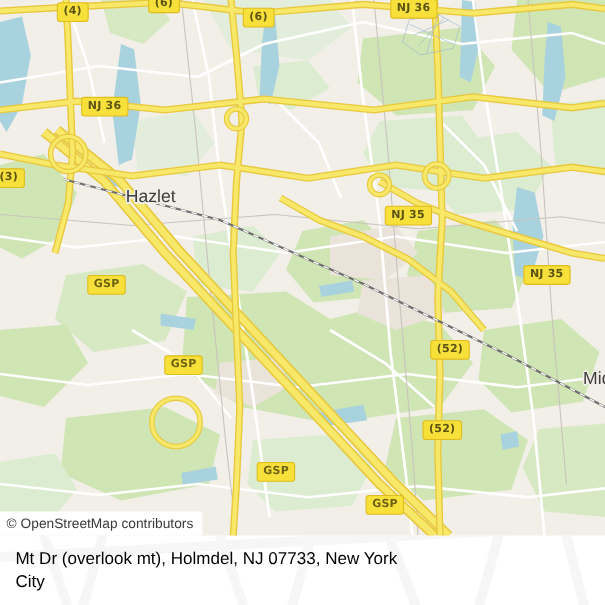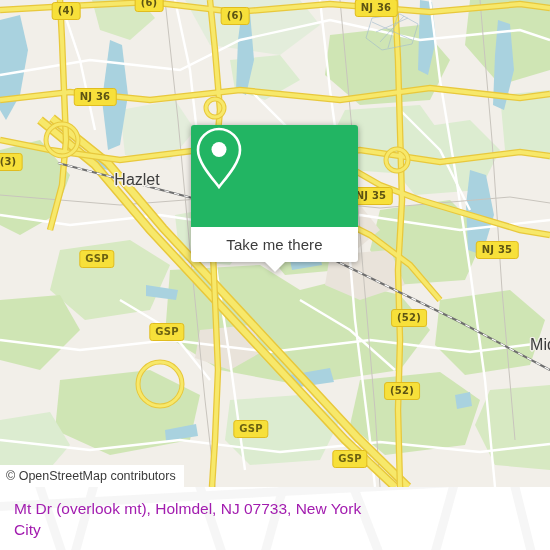--- a/index.html
+++ b/index.html
@@ -92,21 +92,21 @@
     display:flex;align-items:center;
     overflow:hidden;
   }
   .footer-watermark{
     position:absolute;left:0;top:-40px;width:550px;height:140px;
     opacity:.5;pointer-events:none;
   }
   .footer-text{
     position:relative;
     margin-left:14px;width:360px;
-    font-size:15.5px;line-height:21px;color:#a21caf;
+    font-size:15.5px;line-height:21px;color:#000000;
     font-family:"Liberation Sans",sans-serif;
   }
   .logo{
     position:absolute;right:14px;top:50%;transform:translateY(-50%);
     display:flex;align-items:center;gap:4px;
   }
   .logo-text{
     font-size:33px;line-height:33px;color:#231f20;font-weight:normal;
     letter-spacing:-0.6px;
     font-family:"DejaVu Sans",sans-serif;
@@ -262,32 +262,20 @@
     <div class="shield" style="left:8px;top:162px;">(3)</div>
     <div class="shield" style="left:371px;top:196px;">NJ 35</div>
     <div class="shield" style="left:497px;top:250px;">NJ 35</div>
     <div class="shield gsp" style="left:97px;top:259px;">GSP</div>
     <div class="shield" style="left:409px;top:318px;">(52)</div>
     <div class="shield gsp" style="left:167px;top:332px;">GSP</div>
     <div class="shield" style="left:402px;top:391px;">(52)</div>
     <div class="shield gsp" style="left:251px;top:429px;">GSP</div>
     <div class="shield gsp" style="left:350px;top:459px;">GSP</div>
 
-    <div class="popup">
-      <div class="popup-head">
-        <svg width="56" height="68" viewBox="0 0 56 68">
-          <path d="M28 4 C16.4 4 7 13.4 7 25 C7 38 22 54 28 62 C34 54 49 38 49 25 C49 13.4 39.6 4 28 4 Z" fill="none" stroke="#ffffff" stroke-width="2.6"></path>
-          <circle cx="28" cy="24.5" r="7.5" fill="#ffffff"></circle>
-        </svg>
-      </div>
-      <div class="popup-body">
-        <span class="popup-label">Take me there</span>
-      </div>
-      <div class="popup-tail"></div>
-    </div>
 
     <div class="attrib">© OpenStreetMap contributors</div>
   </div>
 
   <div class="footer">
     <svg class="footer-watermark" viewBox="0 0 550 140">
       <g stroke="#eeeeee" stroke-width="9" fill="none">
         <path d="M20,-20 L80,160"></path>
         <path d="M110,-20 L60,160"></path>
         <path d="M180,-20 L240,160"></path>

